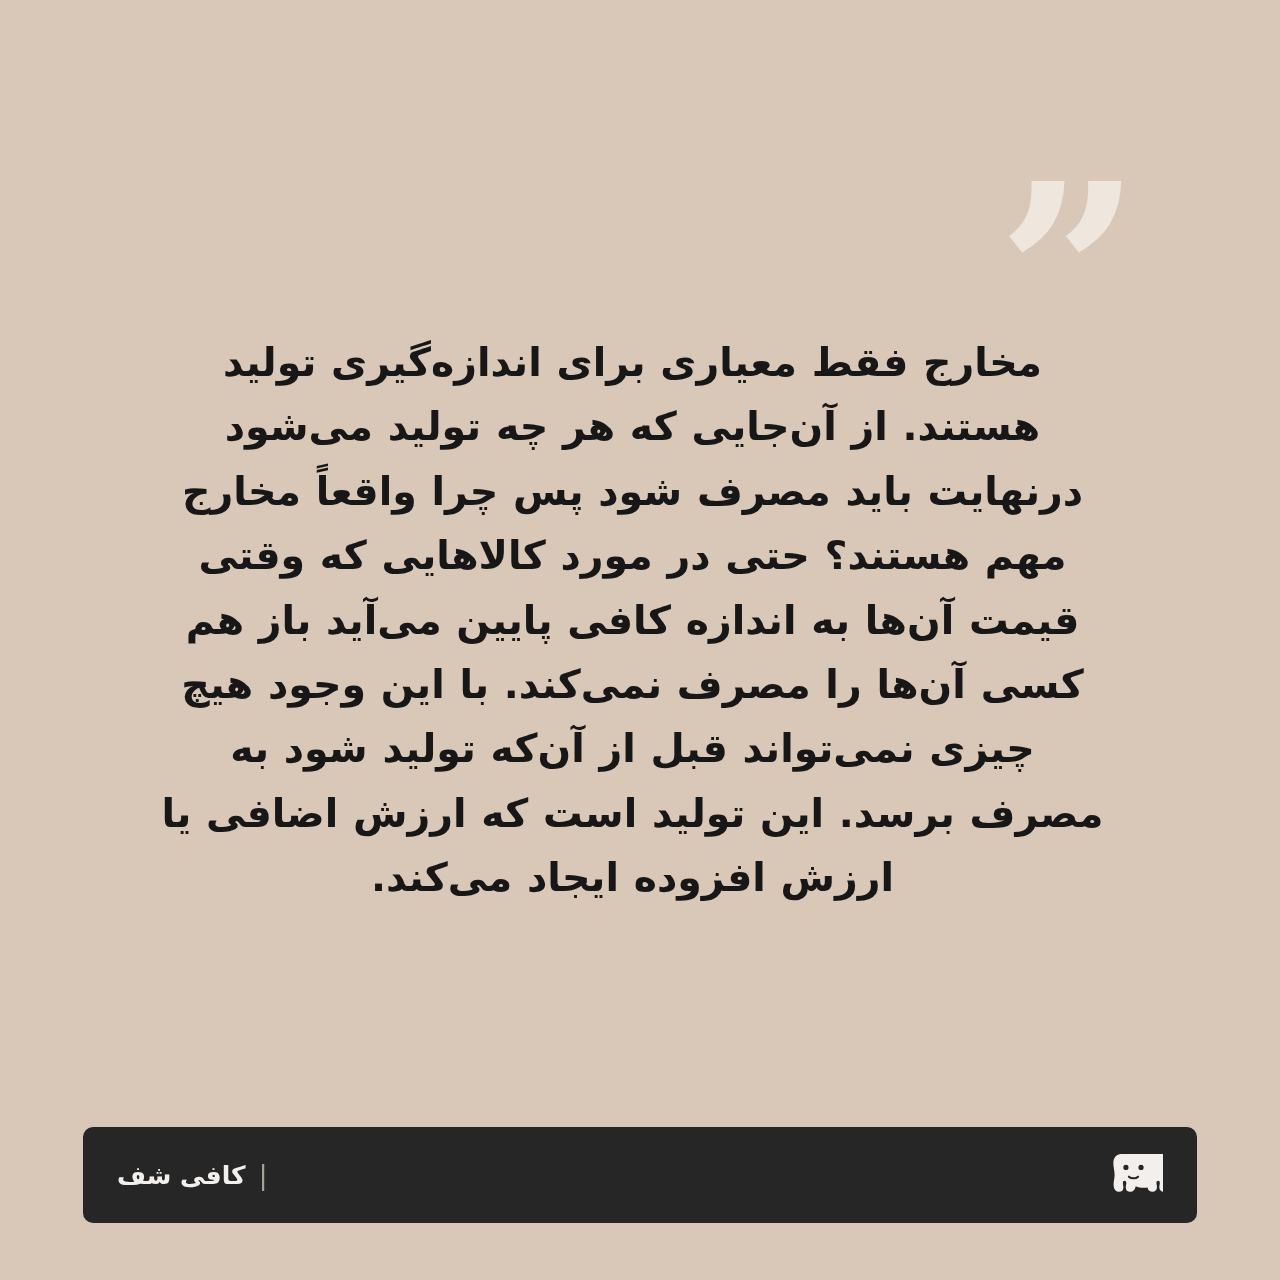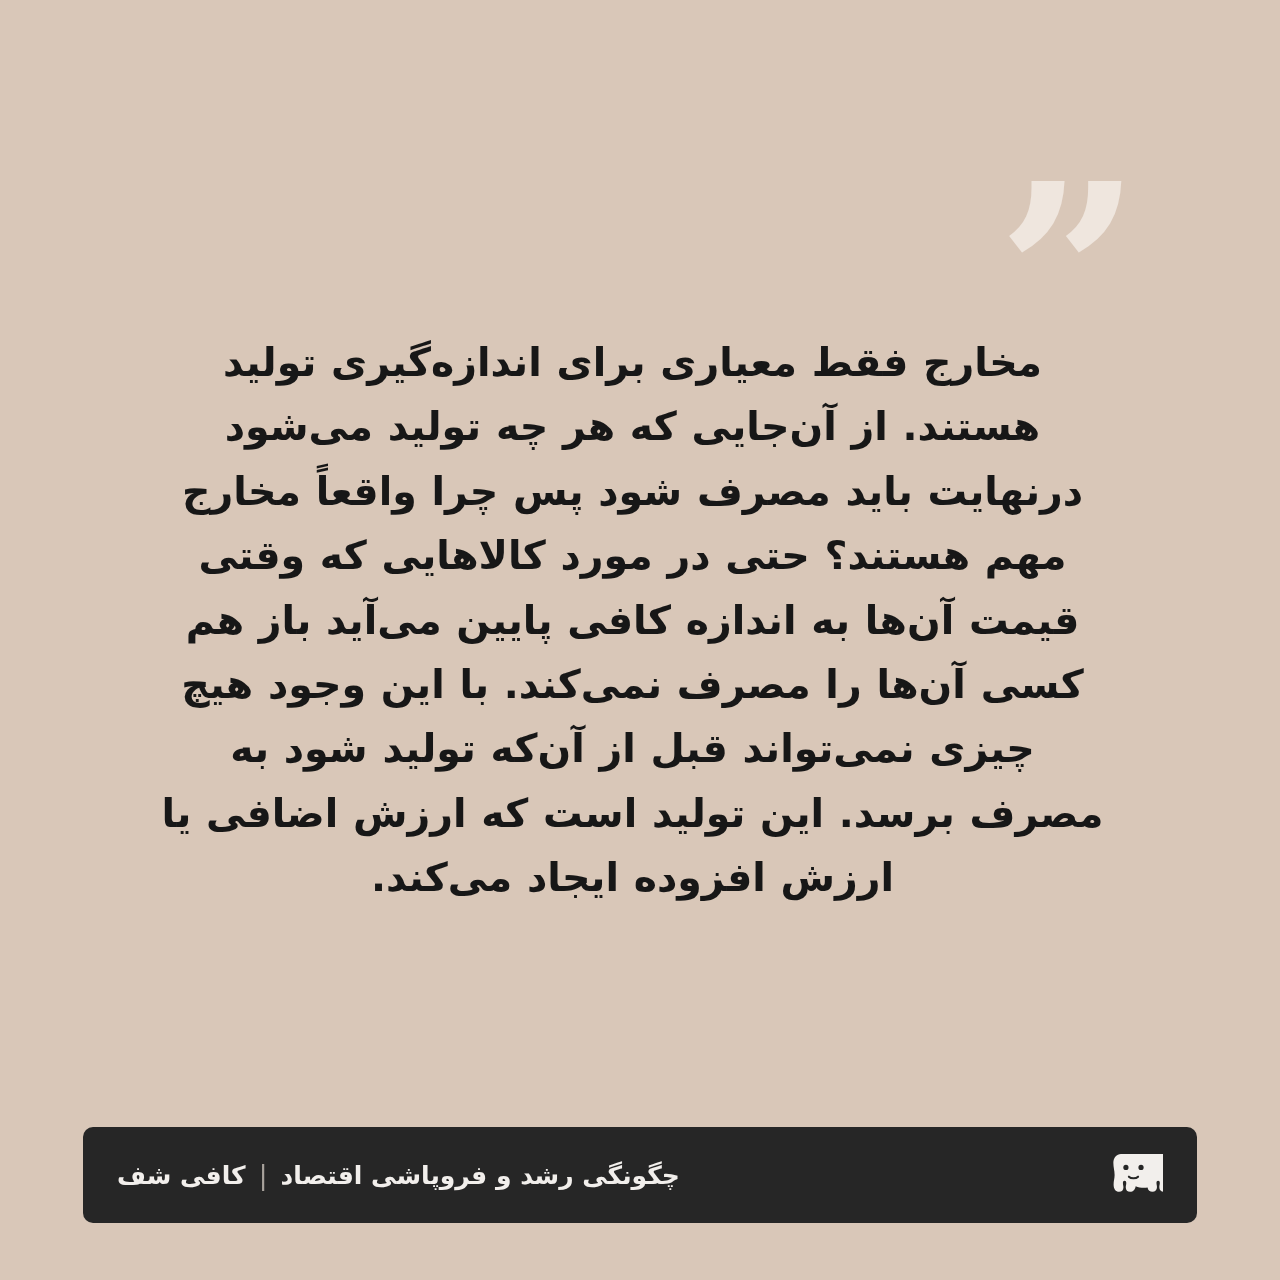--- a/index.html
+++ b/index.html
@@ -95,21 +95,20 @@
 
 <div class="card">
 
   <div class="quote-mark">”</div>
 
   <div class="quote-body">مخارج فقط معیاری برای اندازه‌گیری تولید هستند. از آن‌جایی که هر چه تولید می‌شود درنهایت باید مصرف شود پس چرا واقعاً مخارج مهم هستند؟ حتی در مورد کالاهایی که وقتی قیمت آن‌ها به اندازه کافی پایین می‌آید باز هم کسی آن‌ها را مصرف نمی‌کند. با این وجود هیچ چیزی نمی‌تواند قبل از آن‌که تولید شود به مصرف برسد. این تولید است که ارزش اضافی یا ارزش افزوده ایجاد می‌کند.</div>
 
   <div class="footer-bar">
 
     <div class="footer-credit">
-      <span>چگونگی رشد و فروپاشی اقتصاد</span>
       <span class="footer-sep">|</span>
       <span>کافی شف</span>
     </div>
 
     <div class="brand-logo">
       <svg viewBox="0 0 64 62" width="54" height="52" aria-hidden="true">
         <path fill="#f2efec" d="M14 6c-5 0-9 4.5-9 10.5 0 6 1.5 9 1.5 14.5 0 4.5-1.2 7-1.2 11.5 0 5 2.5 8.5 6.5 8.5 3.2 0 5.2-2 5.2-5.2 0-2-0.6-3.3-0.6-5.3 0-1.6 0.7-2.6 2-2.6 1.3 0 2 1 2 2.6 0 2-0.6 3.3-0.6 5.3 0 3.2 2 5.2 5.2 5.2 3.6 0 6-2.6 6.6-6.6 3 1.2 6.3 1.8 9.8 1.8 1.6 0 3-0.1 4.4-0.4 0.5 3.4 2.8 5.2 5.8 5.2 3.3 0 5.4-2.1 5.4-5.3 0-2-0.6-3.2-0.6-5.1 0-1.6 0.7-2.6 2-2.6s2 1 2 2.6c0 1.9-0.6 3.1-0.6 5.1 0 3.2 2.1 5.3 5.4 5.3h0.2V6z"></path>
         <circle cx="20" cy="22" r="3.1" fill="#262626"></circle>
         <circle cx="38" cy="22" r="3.1" fill="#262626"></circle>
         <path d="M23.5 33c2.5 2.6 8.5 2.6 11 0" stroke="#262626" stroke-width="2.4" fill="none" stroke-linecap="round"></path>

